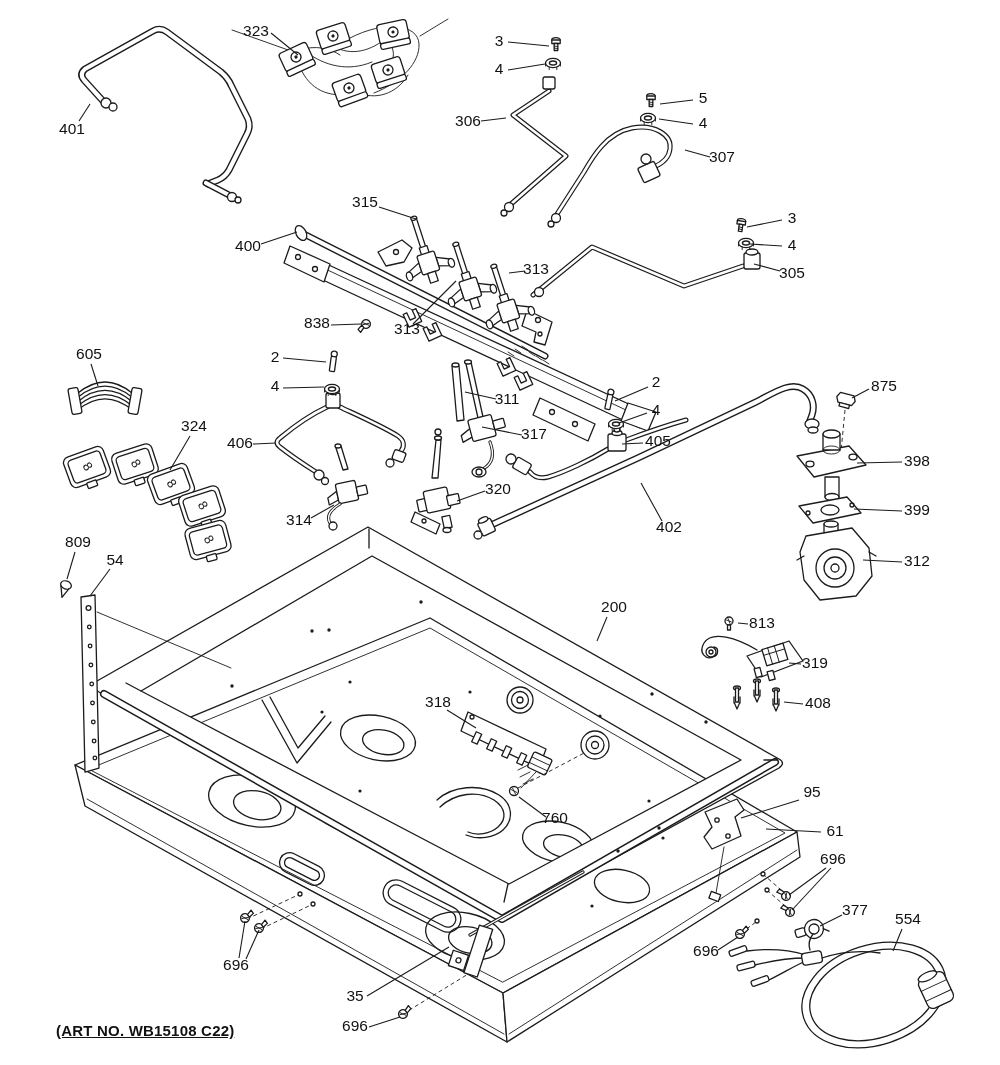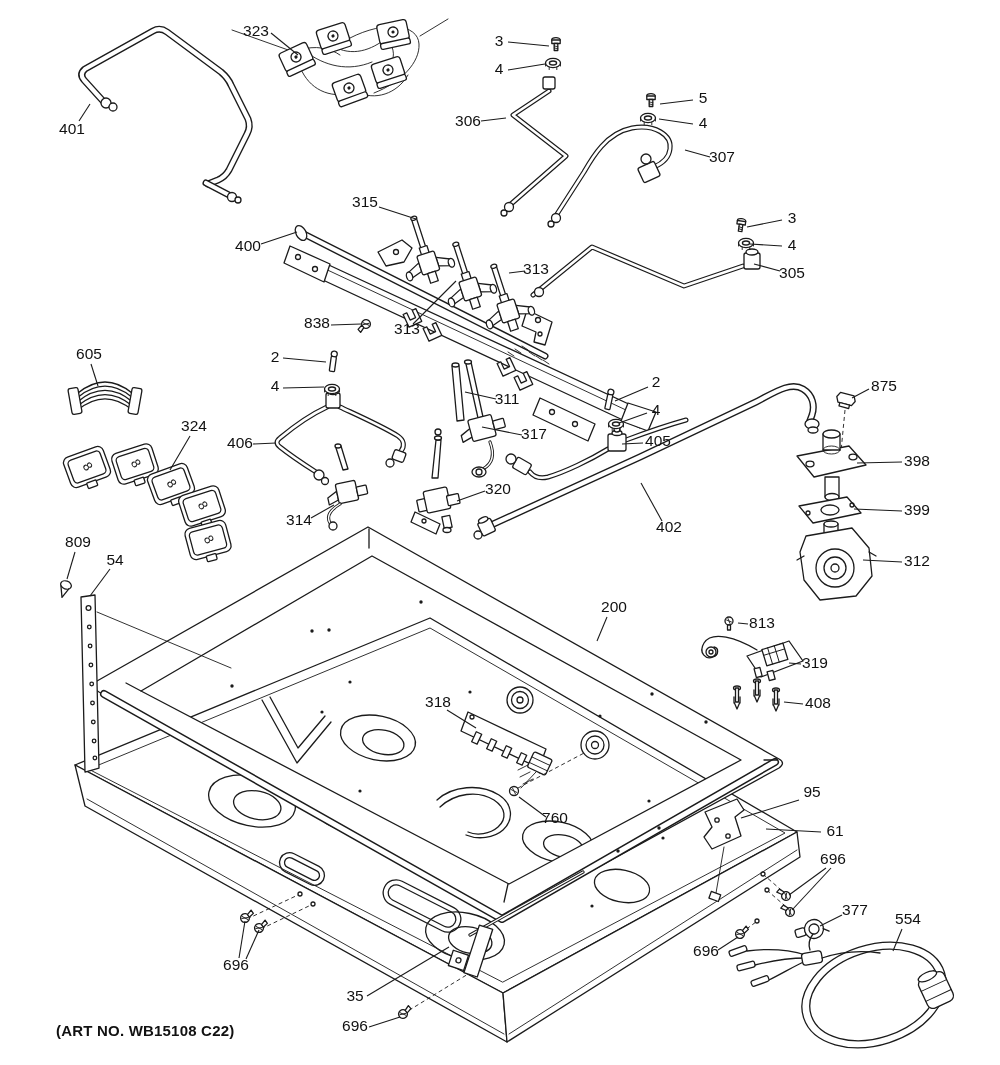--- a/index.html
+++ b/index.html
@@ -16,21 +16,21 @@
   .tubeI2{fill:none;stroke:#fff;stroke-width:2.6;stroke-linecap:round;stroke-linejoin:round;}
   .tubeO3{fill:none;stroke:#1b1b1b;stroke-width:3.2;stroke-linecap:round;stroke-linejoin:round;}
   .tubeI3{fill:none;stroke:#fff;stroke-width:1.4;stroke-linecap:round;stroke-linejoin:round;}
   .railO{fill:none;stroke:#1b1b1b;stroke-width:8;stroke-linecap:round;stroke-linejoin:round;}
   .railI{fill:none;stroke:#fff;stroke-width:5;stroke-linecap:round;stroke-linejoin:round;}
   .dash{fill:none;stroke:#1b1b1b;stroke-width:.9;stroke-dasharray:4 3;}
   .leader{stroke:#1b1b1b;stroke-width:1.1;fill:none;}
   .part-label{font-family:"Liberation Sans",sans-serif;font-size:15.5px;fill:#111;}
   .knob8{font-family:"Liberation Sans",sans-serif;font-size:13px;fill:#222;}
   #art-no{position:absolute;left:56px;top:1022px;font-size:15px;font-weight:bold;
-          color:#111;letter-spacing:.2px;}
+          color:#111;letter-spacing:.2px;text-decoration:underline;}
 </style>
 </head>
 <body>
 
 <div id="stage">
 <svg id="diagram-svg" width="1000" height="1065" viewBox="0 0 1000 1065" xmlns="http://www.w3.org/2000/svg">
 
   <defs>
     <g id="g-screw">
       <ellipse cx="0" cy="-4.2" rx="4.2" ry="2.2" class="fw"></ellipse>

